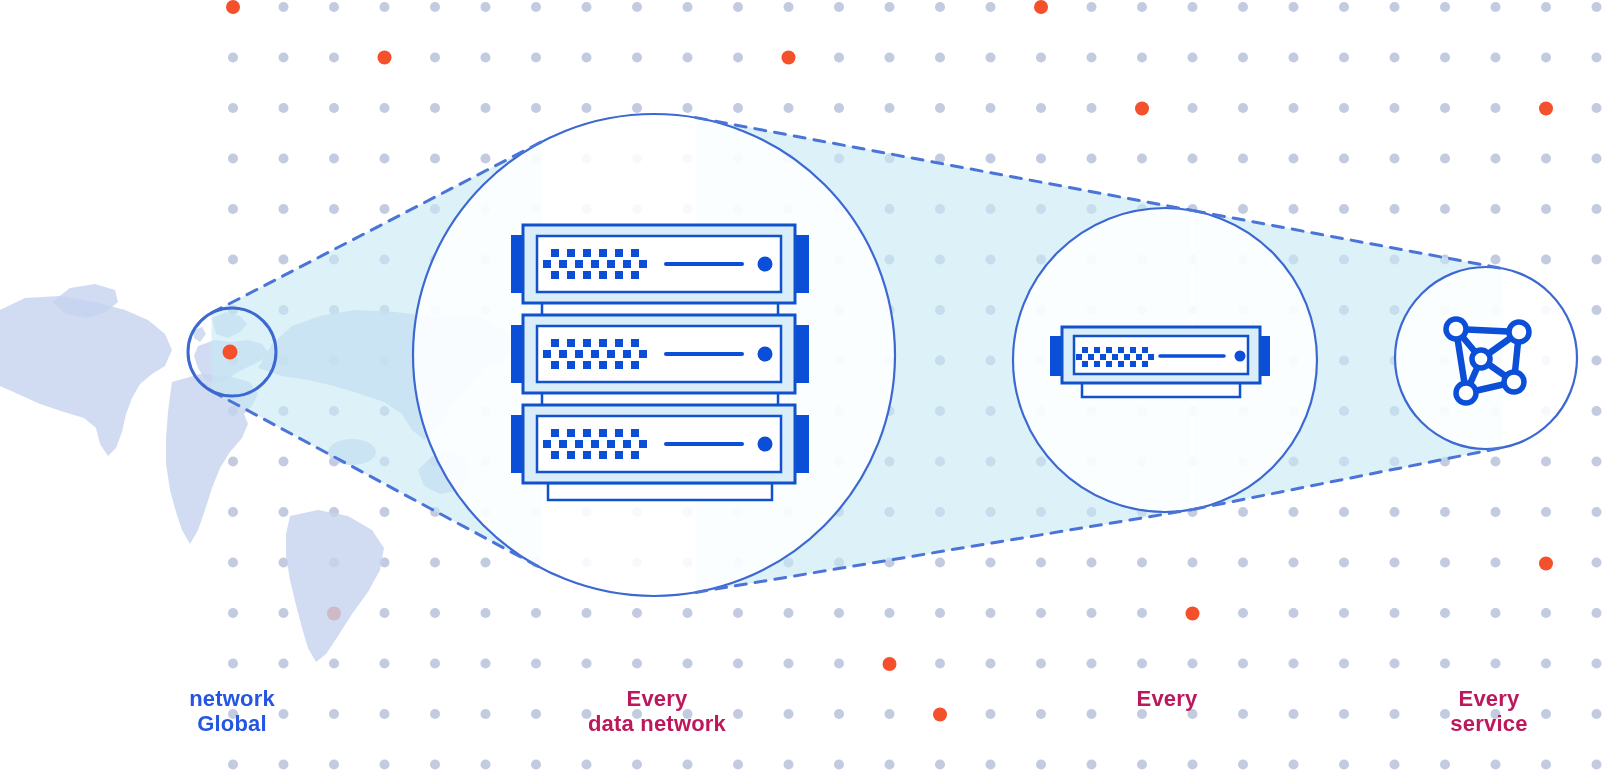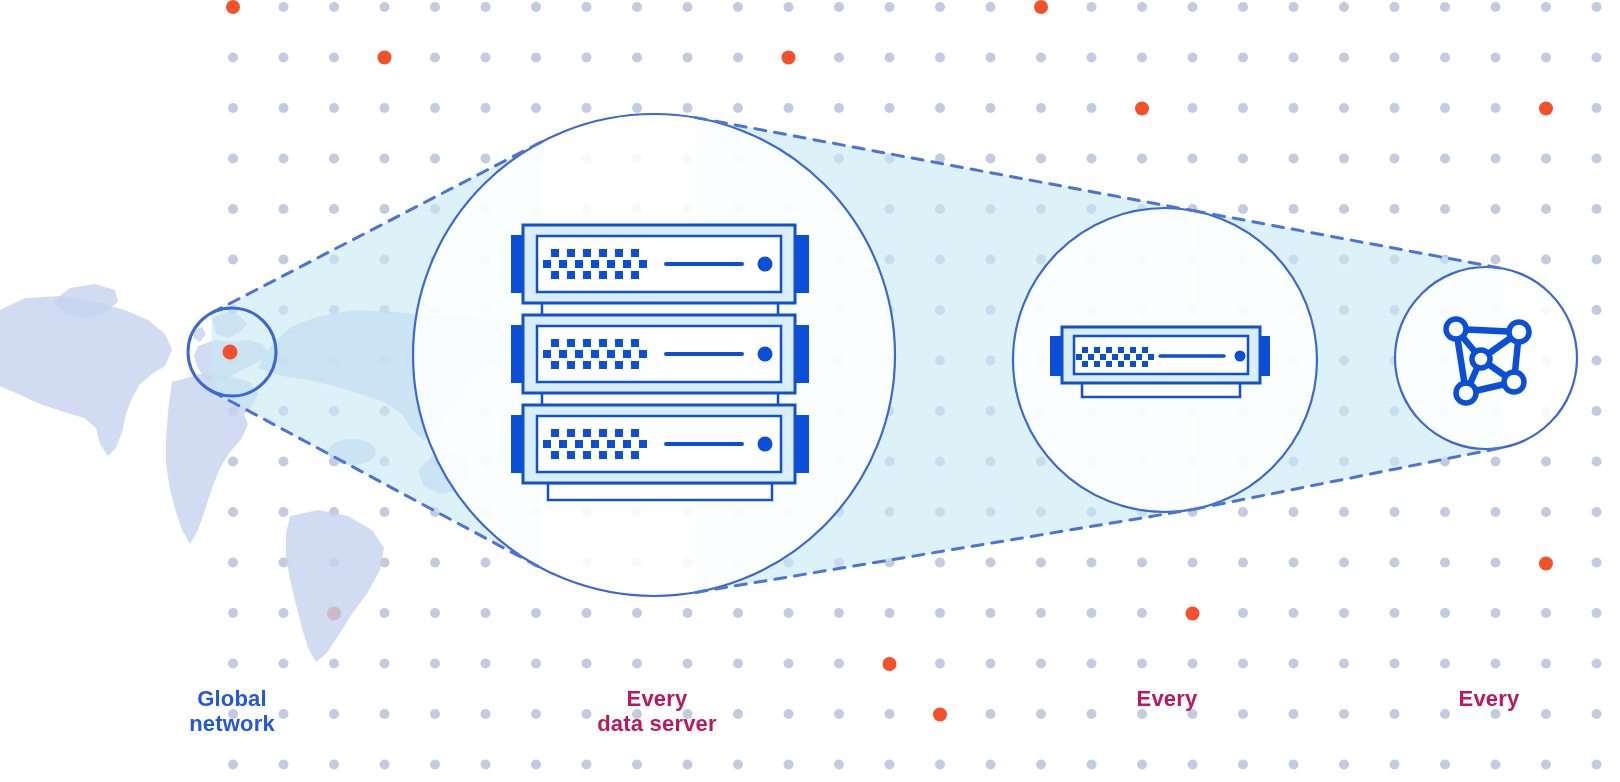--- a/index.html
+++ b/index.html
@@ -657,26 +657,27 @@
         <circle cx="1456" cy="329" r="10"></circle>
         <circle cx="1519" cy="332" r="10"></circle>
         <circle cx="1514" cy="382" r="10"></circle>
         <circle cx="1466" cy="393" r="10"></circle>
         <circle cx="1481" cy="359" r="9"></circle>
       </g>
     </g>
   </svg>
 
   <div class="label label-blue" style="left:122px;">
+    <div>network</div>
     <div>Global</div>
-    <div>network</div>
   </div>
   <div class="label" style="left:537px;width:240px;">
     <div>Every</div>
-    <div>data server</div>
+    <div>data network</div>
   </div>
   <div class="label" style="left:1057px;">
     <div>Every</div>
   </div>
   <div class="label" style="left:1379px;">
     <div>Every</div>
+    <div>service</div>
   </div>
 </div>
 
 </body></html>

